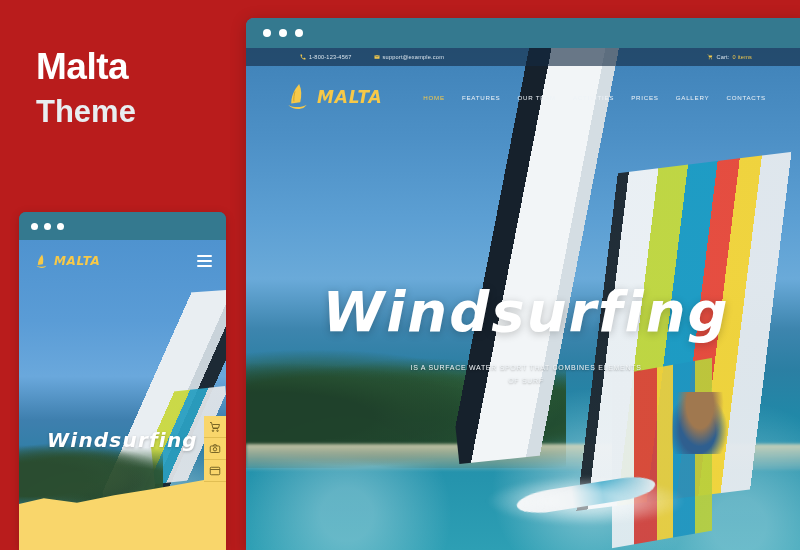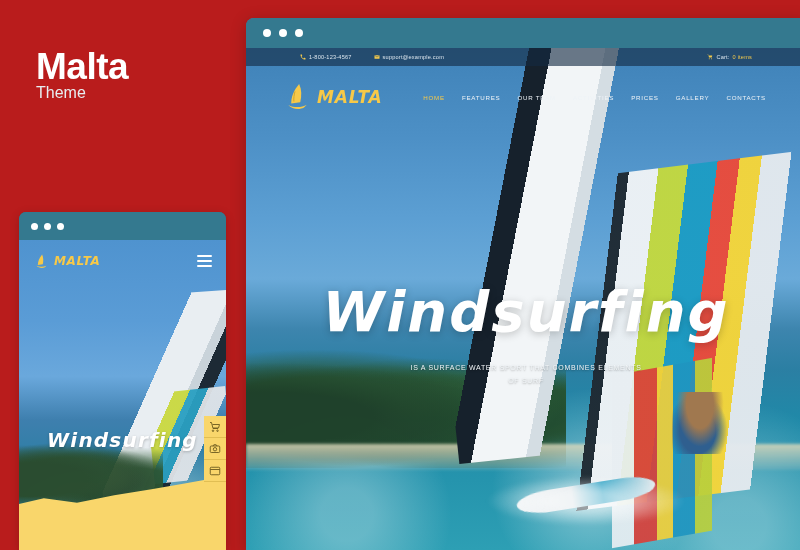--- a/index.html
+++ b/index.html
@@ -31,24 +31,25 @@
   .title-block { position: absolute; left: 36px; top: 48px; width: 200px; }
 
   .theme-name {
     font-size: 37px;
     font-weight: bold;
     color: #ffffff;
     line-height: 1.0;
     letter-spacing: -0.5px;
   }
   .theme-sub {
-    font-size: 16px;
-    font-weight: 400;
+    font-size: 31px;
+    font-weight: 700;
     color: #e8eef1;
     line-height: 1.0;
+    margin-top: 11px;
   }
   .theme-author {
     font-size: 14px;
     color: #c3d4dd;
     margin-top: 21px;
   }
 
   
   .mobile-window {
     position: absolute;

